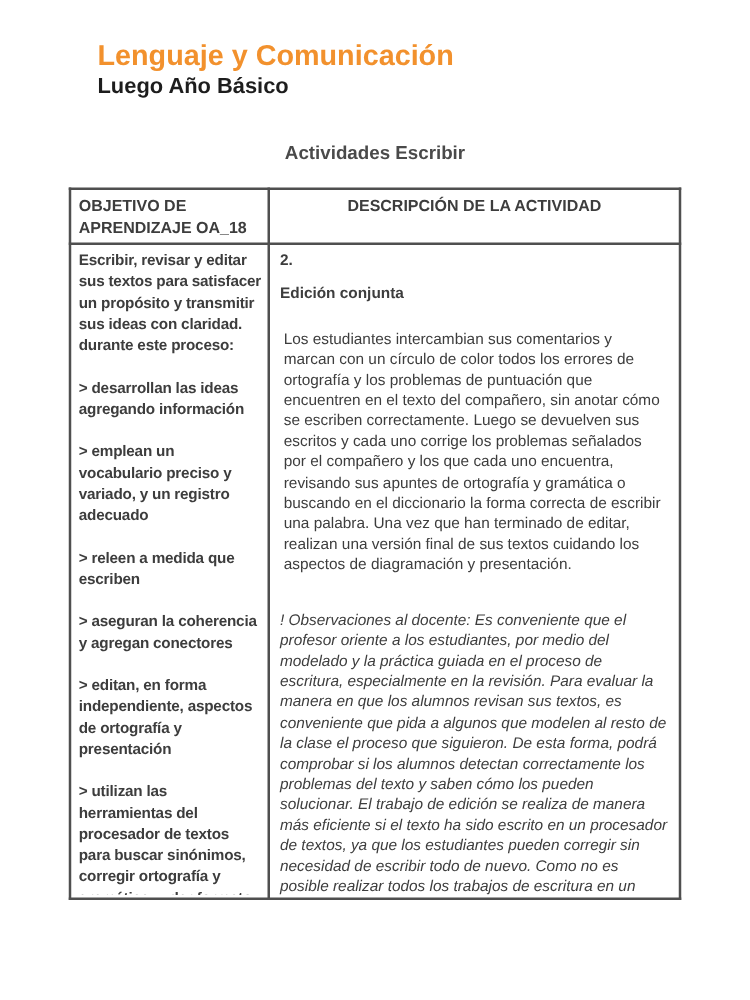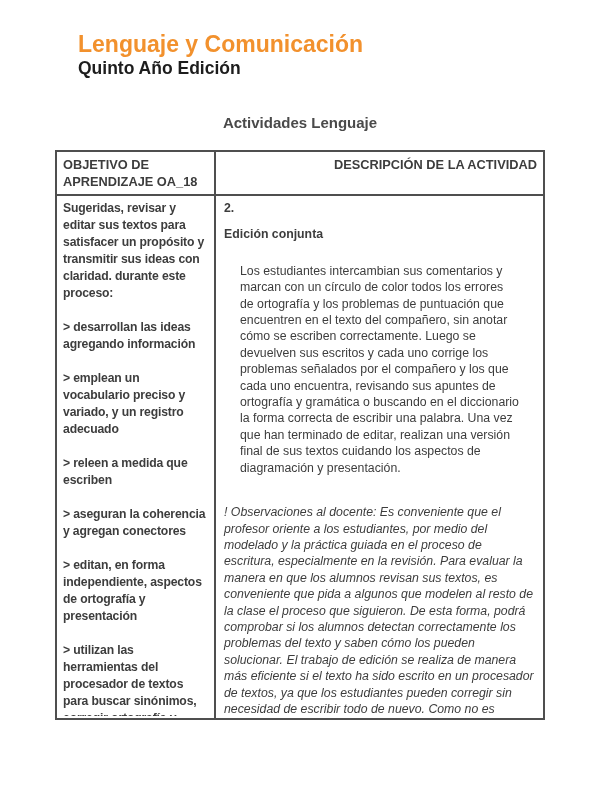--- a/index.html
+++ b/index.html
@@ -69,21 +69,21 @@
     color: #3d3d3d;
   }
   .activity-table th {
     height: 41px;
     font-size: 12.8px;
     font-weight: bold;
     padding: 4px 6px;
     line-height: 17px;
   }
   th.obj-head { text-align: left; }
-  th.desc-head { text-align: right; }
+  th.desc-head { text-align: center; }
 
   .activity-table td { height: 524px; }
   .cell-clip { overflow: hidden; }
   td.obj-cell .cell-clip {
     height: 520px;
     padding: 4px 5px 0 6px;
     font-weight: bold;
     font-size: 12.2px;
     line-height: 17px;
     letter-spacing: -0.15px;
@@ -91,55 +91,55 @@
   td.desc-cell .cell-clip {
     height: 520px;
     padding: 4px 8px 0 8px;
     font-size: 12.3px;
     line-height: 16.4px;
   }
 
   .obj-cell p { margin: 0 0 17px 0; }
   .activity-number { margin: 0 0 10px 0; font-weight: bold; }
   .activity-title { margin: 0 0 20px 0; font-weight: bold; }
-  .activity-desc { margin: 16px; }
+  .activity-desc { margin: 3px; }
   .teacher-note {
     margin: 28px 0 0 0;
     font-style: italic;
   }
   .teacher-note .note-label { font-weight: normal; }
 </style>
 </head>
 <body>
 
 <div class="page">
 
   <div class="doc-header">
     <div class="left">
       <div class="course">Lenguaje y Comunicación</div>
-      <div class="grade">Quinto Año Edición</div>
+      <div class="grade">Luego Año Básico</div>
     </div>
   </div>
 
-  <div class="page-title">Actividades Lenguaje</div>
+  <div class="page-title">Actividades Escribir</div>
 
   <table class="activity-table">
     <colgroup>
         <col class="c1">
         <col class="c2">
       </colgroup>
     <tbody>
         <tr>
       <th class="obj-head">OBJETIVO DE APRENDIZAJE OA_18</th>
       <th class="desc-head">DESCRIPCIÓN DE LA ACTIVIDAD</th>
     </tr>
     <tr>
       <td class="obj-cell">
         <div class="cell-clip">
-          <p>Sugeridas, revisar y editar sus textos para satisfacer un propósito y transmitir sus ideas con claridad. durante este proceso:</p>
+          <p>Escribir, revisar y editar sus textos para satisfacer un propósito y transmitir sus ideas con claridad. durante este proceso:</p>
           <p>&gt; desarrollan las ideas agregando información</p>
           <p>&gt; emplean un vocabulario preciso y variado, y un registro adecuado</p>
           <p>&gt; releen a medida que escriben</p>
           <p>&gt; aseguran la coherencia y agregan conectores</p>
           <p>&gt; editan, en forma independiente, aspectos de ortografía y presentación</p>
           <p>&gt; utilizan las herramientas del procesador de textos para buscar sinónimos, corregir ortografía y gramática, y dar formato (cuando escriben en computador)</p>
         </div>
       </td>
       <td class="desc-cell">
         <div class="cell-clip">

